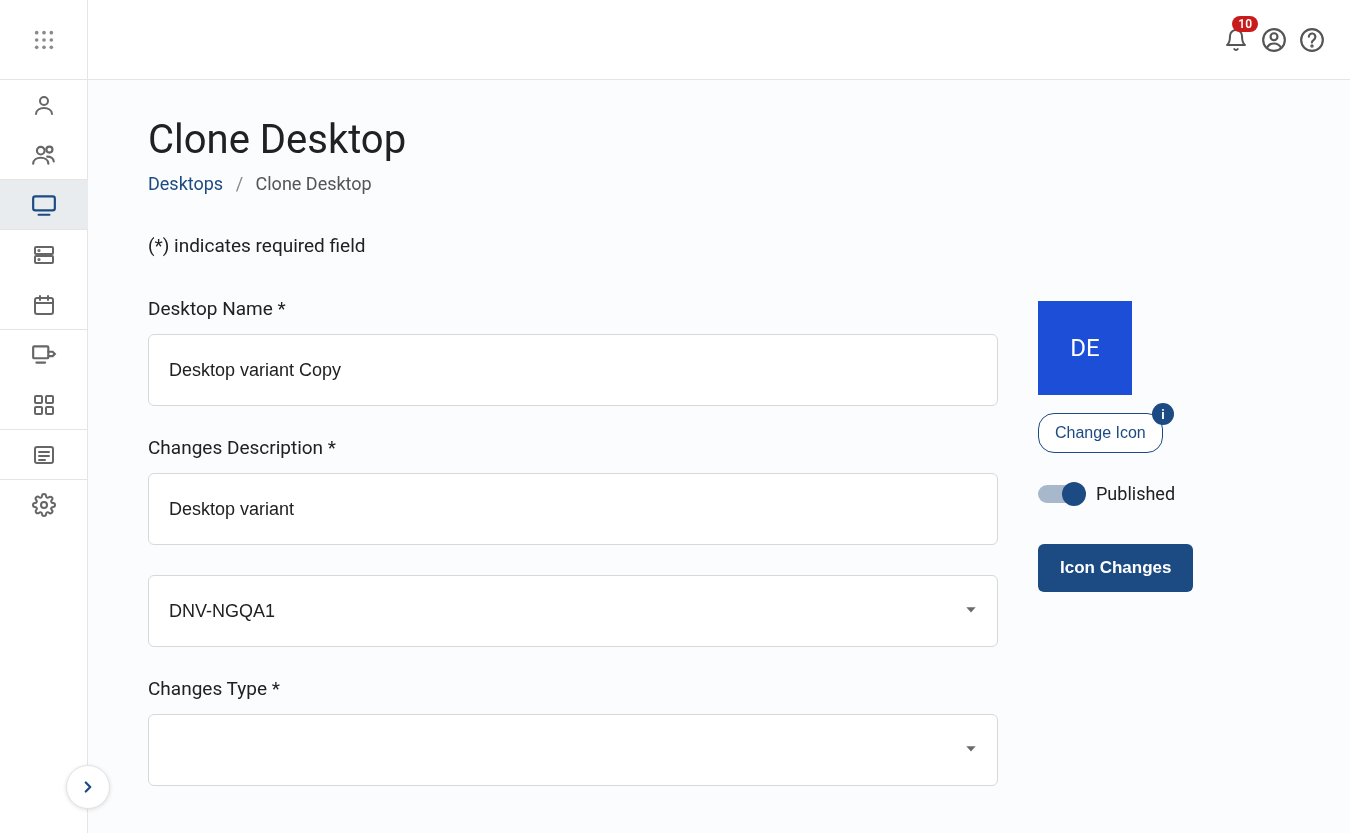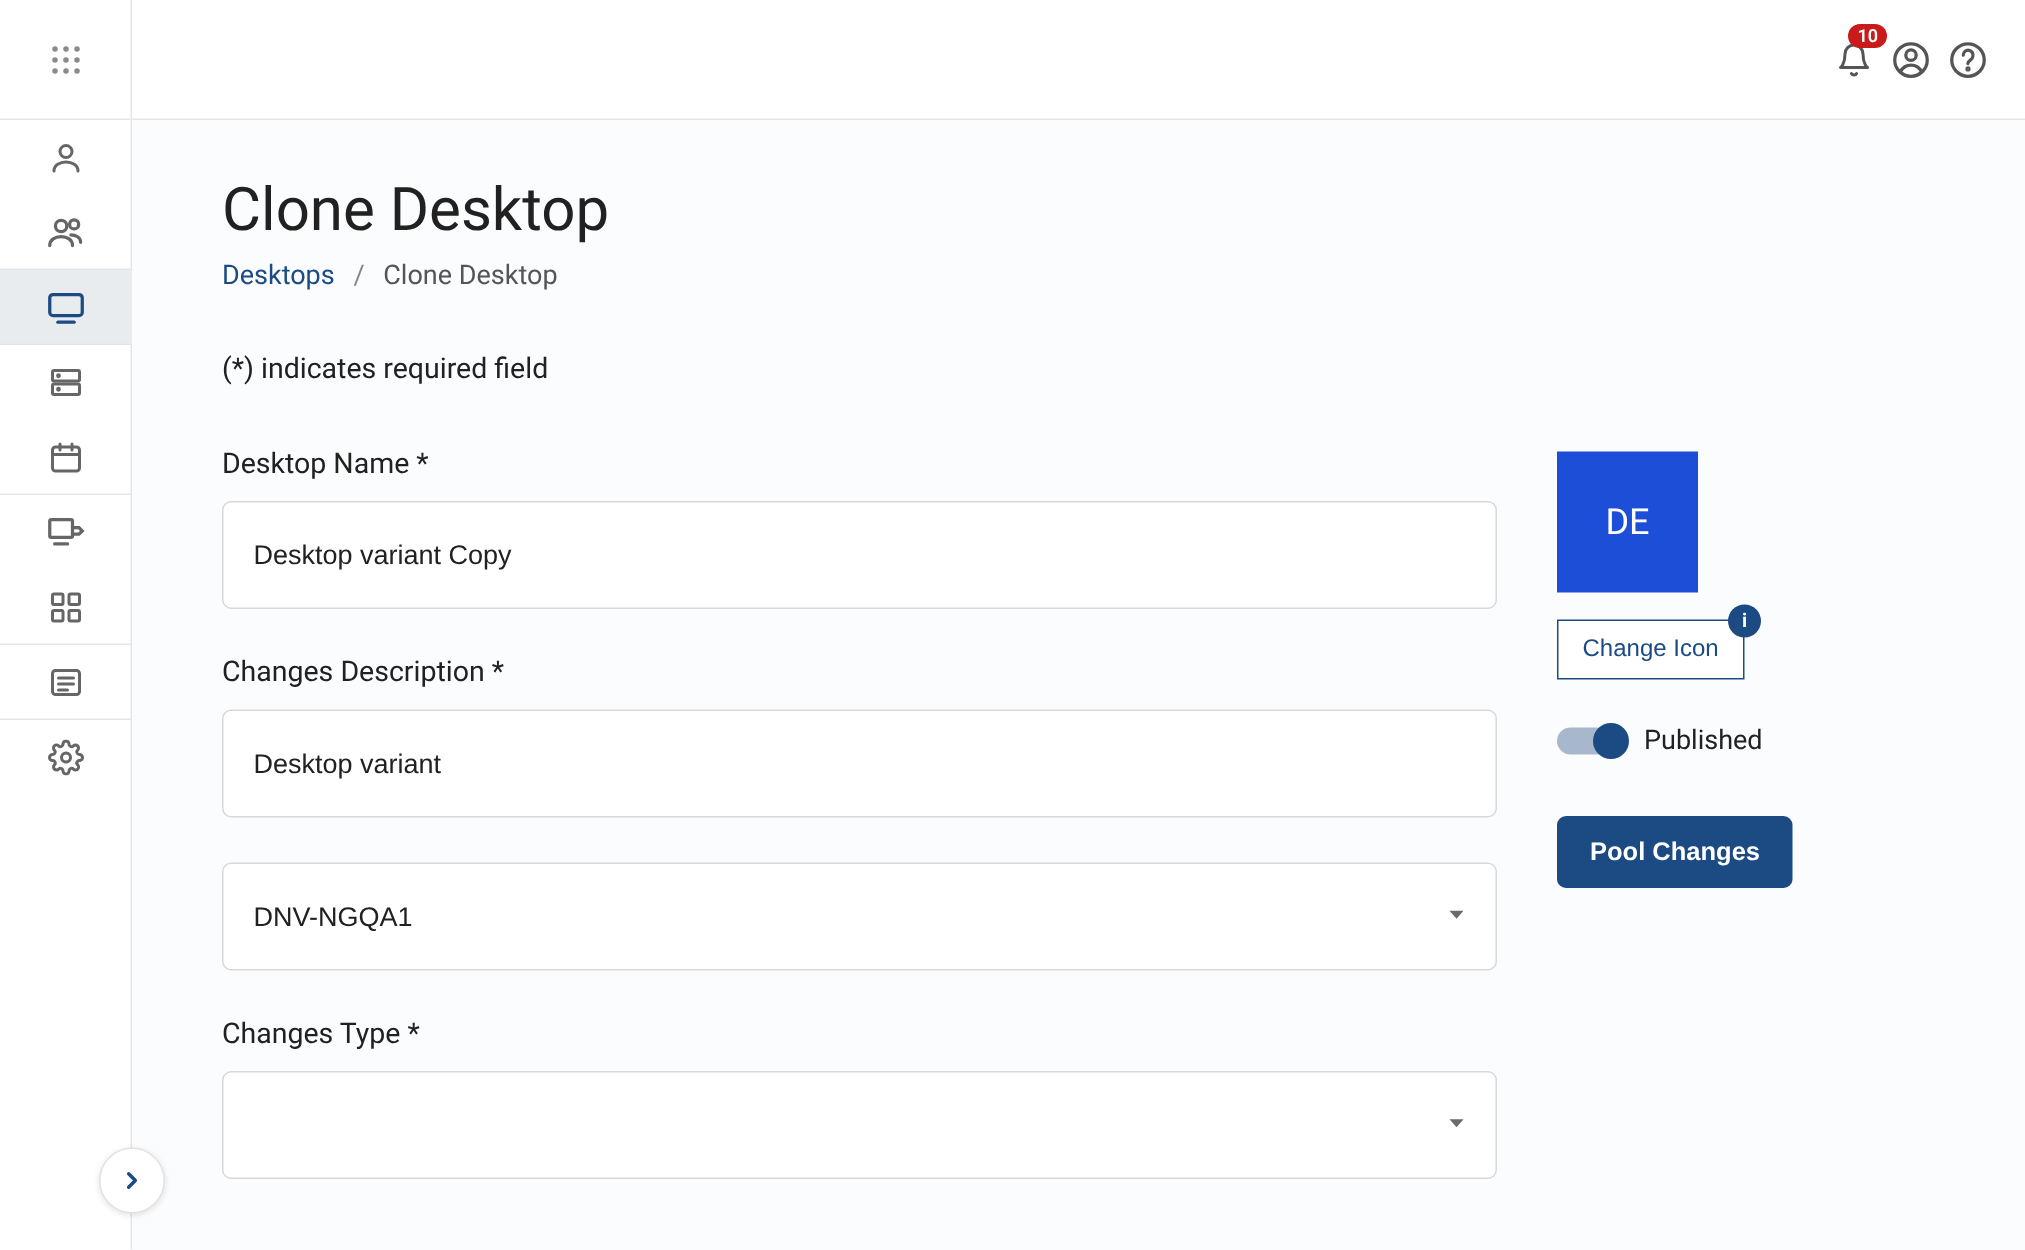--- a/index.html
+++ b/index.html
@@ -159,21 +159,21 @@
     color: #fff;
     display: flex; align-items: center; justify-content: center;
     font-size: 24px; font-weight: 400;
     margin-bottom: 18px;
   }
   .change-icon-row { position: relative; margin-bottom: 30px; }
   .change-icon-btn {
     border: 1px solid #1c4a82;
     color: #1c4a82;
     background: #fff;
-    border-radius: 0;
+    border-radius: 16px;
     padding: 10px 16px;
     font-size: 16px;
     cursor: pointer;
   }
   .info-dot {
     position: absolute;
     top: -10px;
     left: 114px;
     width: 22px; height: 22px;
     background: #1c4a82;
@@ -363,17 +363,17 @@
       <div class="change-icon-row">
         <button class="change-icon-btn">Change Icon</button>
         <div class="info-dot">i</div>
       </div>
       <div class="toggle-row">
         <div class="toggle">
             <div class="knob"></div>
           </div>
         <span class="toggle-label">Published</span>
       </div>
-      <button class="save-btn">Pool Changes</button>
+      <button class="save-btn">Icon Changes</button>
     </div>
   </div>
 
 </div>
 
 </body></html>

